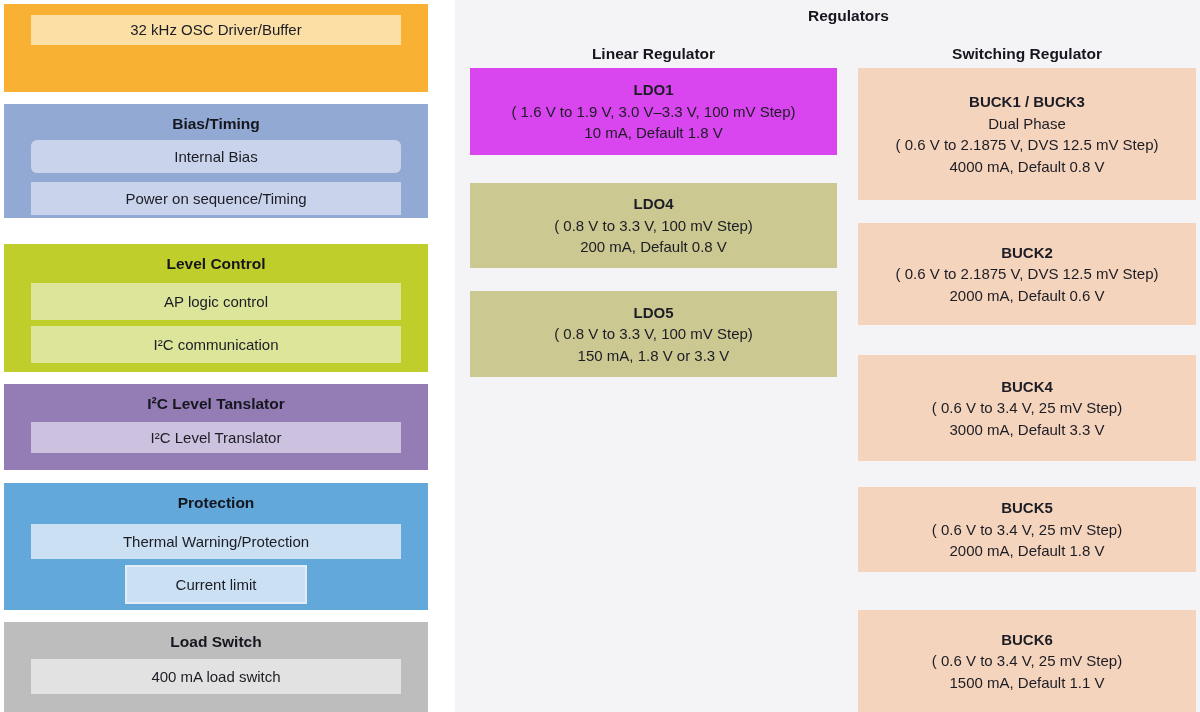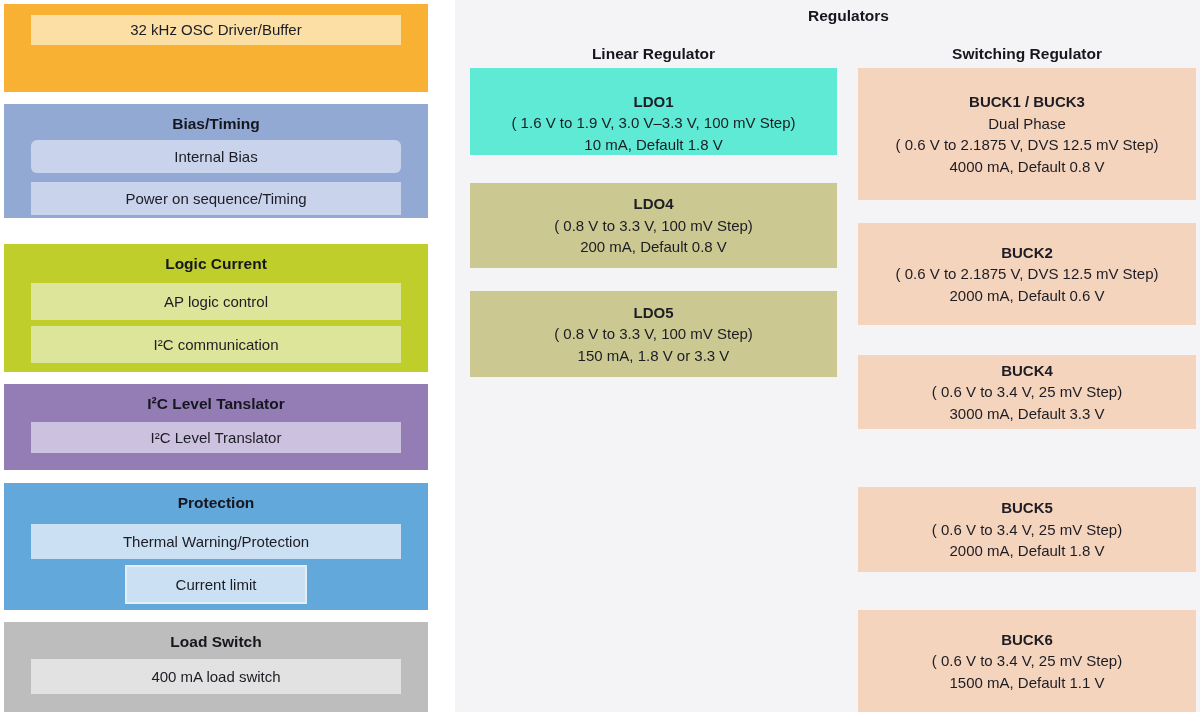--- a/index.html
+++ b/index.html
@@ -43,41 +43,41 @@
     text-align:center;font-size:15px;line-height:21.5px;box-sizing:border-box;padding:0 6px;
   }
   .reg-name{font-weight:bold;}
   .ldo-col{left:15px;width:367px;}
   .buck-col{left:403px;width:338px;}
   .ldo1{top:68px;height:87px;}
   .ldo4{top:183px;height:85px;}
   .ldo5{top:291px;height:86px;}
   .buck13{top:68px;height:132px;}
   .buck2{top:223px;height:102px;}
-  .buck4{top:355px;height:74px;}
+  .buck4{top:355px;height:106px;}
   .buck5{top:487px;height:85px;}
   .buck6{top:610px;height:102px;}
 </style>
 </head>
 <body>
 
 <div class="canvas">
 
   <section class="block b1" style="background-color: rgb(248, 177, 51);">
     <div class="block-item" style="background-color: rgb(251, 223, 164);">32 kHz OSC Driver/Buffer</div>
   </section>
 
   <section class="block b2" style="background-color: rgb(146, 169, 212);">
     <h2 class="block-title">Bias/Timing</h2>
     <div class="block-item" style="background-color: rgb(201, 212, 236); border-radius: 6px;">Internal Bias</div>
     <div class="block-item" style="background-color: rgb(201, 212, 236);">Power on sequence/Timing</div>
   </section>
 
   <section class="block b3" style="background-color: rgb(191, 206, 43);">
-    <h2 class="block-title">Logic Current</h2>
+    <h2 class="block-title">Level Control</h2>
     <div class="block-item" style="background-color: rgb(221, 229, 154);">AP logic control</div>
     <div class="block-item" style="background-color: rgb(221, 229, 154);">I²C communication</div>
   </section>
 
   <section class="block b4" style="background-color: rgb(148, 125, 181);">
     <h2 class="block-title">I²C Level Tanslator</h2>
     <div class="block-item" style="background-color: rgb(204, 193, 222);">I²C Level Translator</div>
   </section>
 
   <section class="block b5" style="background-color: rgb(98, 168, 219);">
@@ -91,21 +91,21 @@
     <div class="block-item" style="background-color: rgb(226, 226, 226);">400 mA load switch</div>
   </section>
 
   <div class="right-panel" style="background-color: rgb(244, 244, 246);">
 
     <h1 class="regulators-title">Regulators</h1>
 
     <h3 class="col-header linear-header">Linear Regulator</h3>
     <h3 class="col-header switching-header">Switching Regulator</h3>
 
-    <div class="reg-box ldo-col ldo1" style="background-color: #5eead4; justify-content: flex-end;">
+    <div class="reg-box ldo-col ldo1" style="background-color: #d946ef;">
       <div class="reg-name">LDO1</div>
       <div class="reg-line">( 1.6 V to 1.9 V, 3.0 V–3.3 V, 100 mV Step)</div>
       <div class="reg-line">10 mA, Default 1.8 V</div>
     </div>
 
     <div class="reg-box ldo-col ldo4" style="background-color: rgb(203, 200, 146);">
       <div class="reg-name">LDO4</div>
       <div class="reg-line">( 0.8 V to 3.3 V, 100 mV Step)</div>
       <div class="reg-line">200 mA, Default 0.8 V</div>
     </div>

